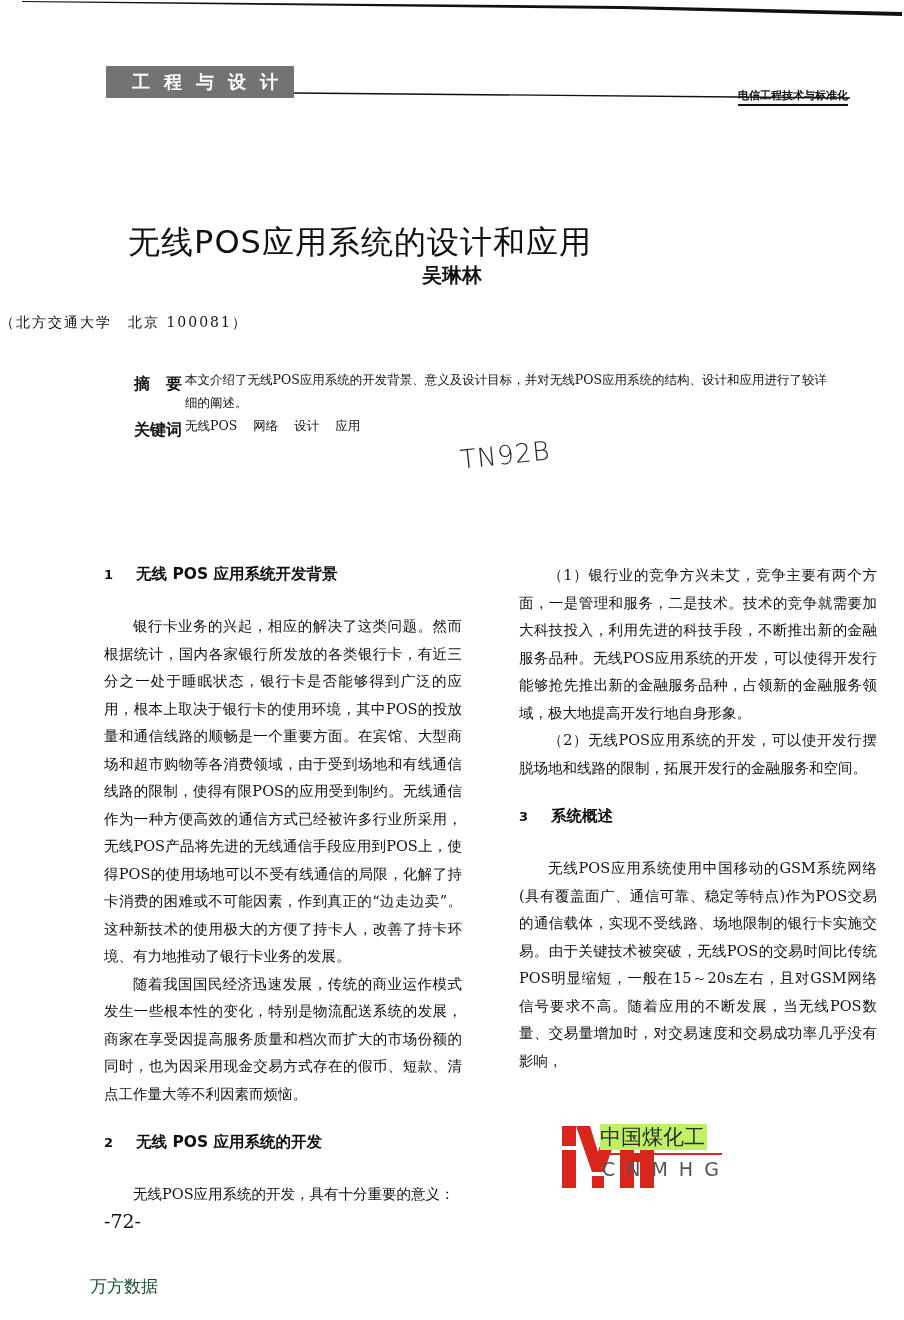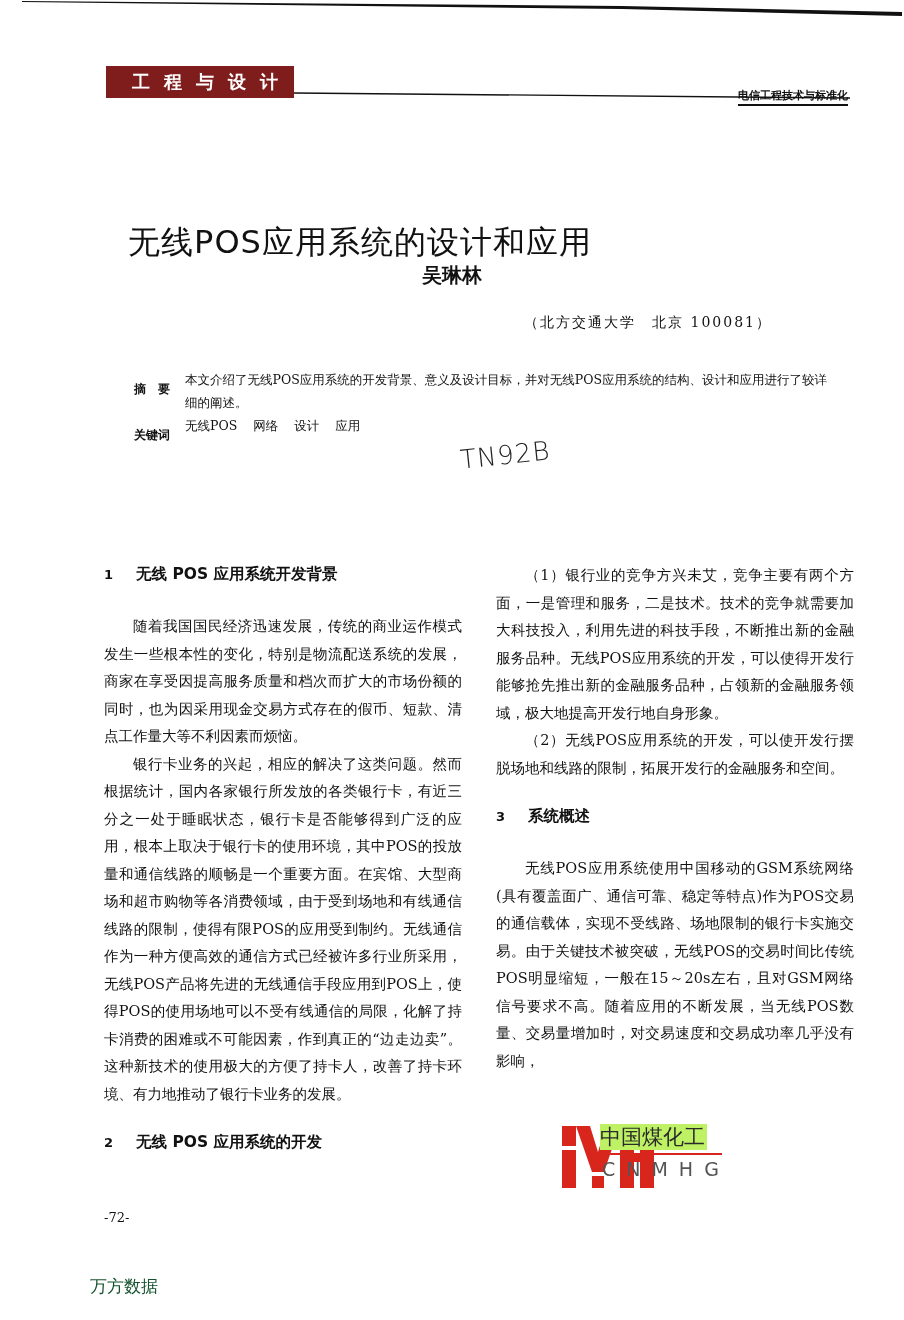--- a/index.html
+++ b/index.html
@@ -1,52 +1,52 @@
 <!DOCTYPE html>
 <html><head>
   <meta charset="utf-8">
   <style>
     html, body { margin: 0; padding: 0; background: #ffffff; }
     body { width: 904px; height: 1320px; position: relative; overflow: hidden;
            font-family: "DejaVu Serif", "Liberation Serif", serif; color: #111; }
     .top-rule { position: absolute; left: 22px; top: 0; width: 882px; height: 24px; }
     .section-banner { position: absolute; left: 106px; top: 66px; width: 188px; height: 32px;
-           background: #7f1d1d; color: #fff; font-family: "DejaVu Sans", sans-serif; font-weight: bold;
+           background: #737373; color: #fff; font-family: "DejaVu Sans", sans-serif; font-weight: bold;
            font-size: 18px; letter-spacing: 14px; line-height: 32px; text-indent: 26px; }
     .banner-rule { position: absolute; left: 294px; top: 92px; width: 556px; height: 10px; }
     .journal-name { position: absolute; right: 56px; top: 88px; font-family: "DejaVu Sans", sans-serif;
            font-weight: bold; font-size: 11px; border-bottom: 2px solid #111; padding-bottom: 1px; }
     .title { position: absolute; left: 0; width: 720px; top: 200px; text-align: center;
            font-family: "DejaVu Sans", sans-serif; font-size: 32px; font-weight: normal; letter-spacing: 1px; }
     .author { position: absolute; left: 0; width: 904px; top: 262px; text-align: center;
            font-family: "DejaVu Sans", sans-serif; font-size: 20px; font-weight: bold; }
-    .affil { position: absolute; left: 0; width: 772px; top: 314px; text-align: right;
+    .affil { position: absolute; left: 0; width: 772px; top: 314px; text-align: left;
            font-size: 14px; letter-spacing: 2px; }
     .meta-row { position: absolute; left: 134px; width: 700px; font-size: 12.5px; line-height: 23px; }
-    .meta-label { position: absolute; left: 0; top: 10px; font-family: "DejaVu Sans", sans-serif; font-weight: bold; font-size: 12px; }
+    .meta-label { position: absolute; left: 0; top: 4px; font-family: "DejaVu Sans", sans-serif; font-weight: bold; font-size: 16px; }
     .meta-text { margin-left: 51px; display: block; }
     .abstract { top: 368px; }
     .keywords { top: 414px; }
     .kw { margin-right: 12px; }
     .handwriting { position: absolute; left: 460px; top: 440px; font-family: "DejaVu Sans", sans-serif;
            font-size: 26px; font-weight: 200; transform: rotate(-6deg); letter-spacing: 1px; color: #222; }
     .col { position: absolute; width: 358px; font-size: 14.5px; line-height: 27.5px; text-align: justify; }
     .col-left { left: 104px; top: 562px; }
-    .col-right { left: 496px; top: 562px; }
+    .col-right { left: 519px; top: 562px; }
     .heading { font-family: "DejaVu Sans", sans-serif; font-weight: bold; font-size: 15.5px; margin: 0 0 26px 0; line-height: 24px; text-indent: 0; }
     .heading .num { display: inline-block; width: 32px; font-size: 13px; }
     .para { margin: 0; text-indent: 2em; }
     .gap { height: 22px; }
     .logo { position: absolute; left: 500px; top: 1122px; width: 220px; height: 70px; }
     .logo-cn { position: absolute; left: 600px; top: 1124px; font-family: "DejaVu Sans", sans-serif; font-size: 21px;
            color: #2a2a2a; background: #bef264; padding-right: 2px; line-height: 26px; }
     .logo-line { position: absolute; left: 600px; top: 1153px; width: 122px; height: 2px; background: #d9261c; }
     .logo-en { position: absolute; left: 602px; top: 1158px; font-family: "DejaVu Sans", sans-serif; font-size: 19px;
            letter-spacing: 11px; color: #555; }
-    .page-number { position: absolute; left: 104px; top: 1210px; font-size: 13px; }
+    .page-number { position: absolute; left: 104px; top: 1210px; font-size: 19px; }
     .watermark { position: absolute; left: 90px; top: 1275px; font-family: "DejaVu Sans", sans-serif; font-size: 17px; color: #14532d; }
   </style>
 </head>
 <body>
 
 <svg class="top-rule" viewBox="0 0 882 24" preserveAspectRatio="none">
   <path d="M0 1 L600 6 L880 12 L880 16 L600 9 L0 2 Z" fill="#111"></path>
 </svg>
 
 <div class="section-banner">工程与设计</div>
@@ -72,26 +72,27 @@
     <span class="kw">应用</span>
   </span>
 </div>
 
 <div class="handwriting">TN92B</div>
 
 <div class="col col-left">
   <h2 class="heading">
     <span class="num">1</span><span>无线 POS 应用系统开发背景</span>
   </h2>
+  <p class="para">银行卡业务的兴起，相应的解决了这类问题。然而根据统计，国内各家银行所发放的各类银行卡，有近三分之一处于睡眠状态，银行卡是否能够得到广泛的应用，根本上取决于银行卡的使用环境，其中POS的投放量和通信线路的顺畅是一个重要方面。在宾馆、大型商场和超市购物等各消费领域，由于受到场地和有线通信线路的限制，使得有限POS的应用受到制约。无线通信作为一种方便高效的通信方式已经被许多行业所采用，无线POS产品将先进的无线通信手段应用到POS上，使得POS的使用场地可以不受有线通信的局限，化解了持卡消费的困难或不可能因素，作到真正的“边走边卖”。这种新技术的使用极大的方便了持卡人，改善了持卡环境、有力地推动了银行卡业务的发展。</p>
   <p class="para">随着我国国民经济迅速发展，传统的商业运作模式发生一些根本性的变化，特别是物流配送系统的发展，商家在享受因提高服务质量和档次而扩大的市场份额的同时，也为因采用现金交易方式存在的假币、短款、清点工作量大等不利因素而烦恼。</p>
-  <p class="para">银行卡业务的兴起，相应的解决了这类问题。然而根据统计，国内各家银行所发放的各类银行卡，有近三分之一处于睡眠状态，银行卡是否能够得到广泛的应用，根本上取决于银行卡的使用环境，其中POS的投放量和通信线路的顺畅是一个重要方面。在宾馆、大型商场和超市购物等各消费领域，由于受到场地和有线通信线路的限制，使得有限POS的应用受到制约。无线通信作为一种方便高效的通信方式已经被许多行业所采用，无线POS产品将先进的无线通信手段应用到POS上，使得POS的使用场地可以不受有线通信的局限，化解了持卡消费的困难或不可能因素，作到真正的“边走边卖”。这种新技术的使用极大的方便了持卡人，改善了持卡环境、有力地推动了银行卡业务的发展。</p>
   <div class="gap"></div>
   <h2 class="heading">
     <span class="num">2</span><span>无线 POS 应用系统的开发</span>
   </h2>
+  <p class="para">无线POS应用系统的开发，具有十分重要的意义：</p>
 </div>
 
 <div class="col col-right">
   <p class="para">（1）银行业的竞争方兴未艾，竞争主要有两个方面，一是管理和服务，二是技术。技术的竞争就需要加大科技投入，利用先进的科技手段，不断推出新的金融服务品种。无线POS应用系统的开发，可以使得开发行能够抢先推出新的金融服务品种，占领新的金融服务领域，极大地提高开发行地自身形象。</p>
   <p class="para">（2）无线POS应用系统的开发，可以使开发行摆脱场地和线路的限制，拓展开发行的金融服务和空间。</p>
   <div class="gap"></div>
   <h2 class="heading">
     <span class="num">3</span><span>系统概述</span>
   </h2>
   <p class="para">无线POS应用系统使用中国移动的GSM系统网络(具有覆盖面广、通信可靠、稳定等特点)作为POS交易的通信载体，实现不受线路、场地限制的银行卡实施交易。由于关键技术被突破，无线POS的交易时间比传统POS明显缩短，一般在15～20s左右，且对GSM网络信号要求不高。随着应用的不断发展，当无线POS数量、交易量增加时，对交易速度和交易成功率几乎没有影响，</p>

